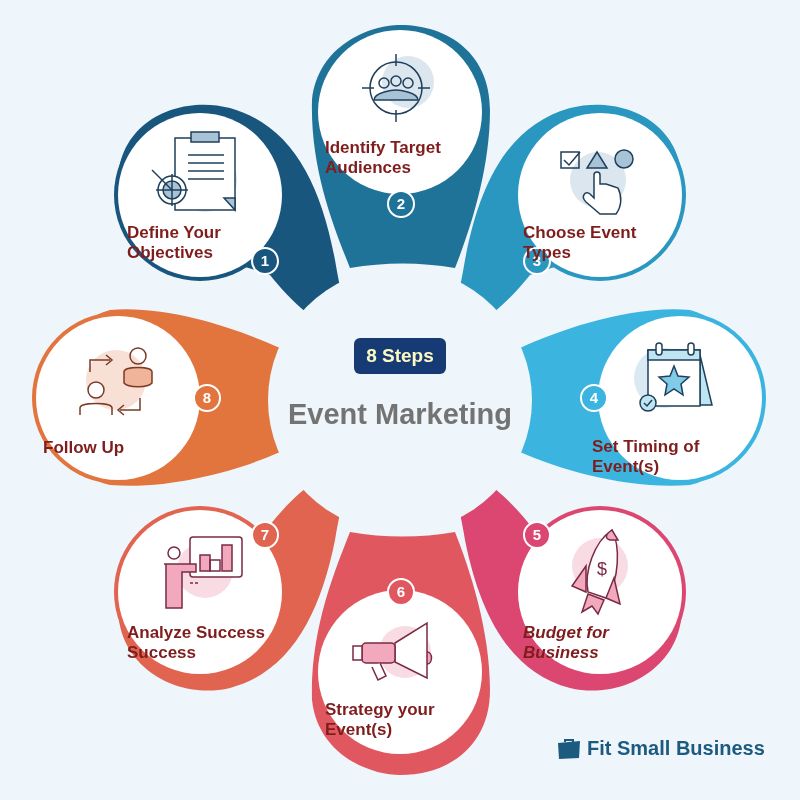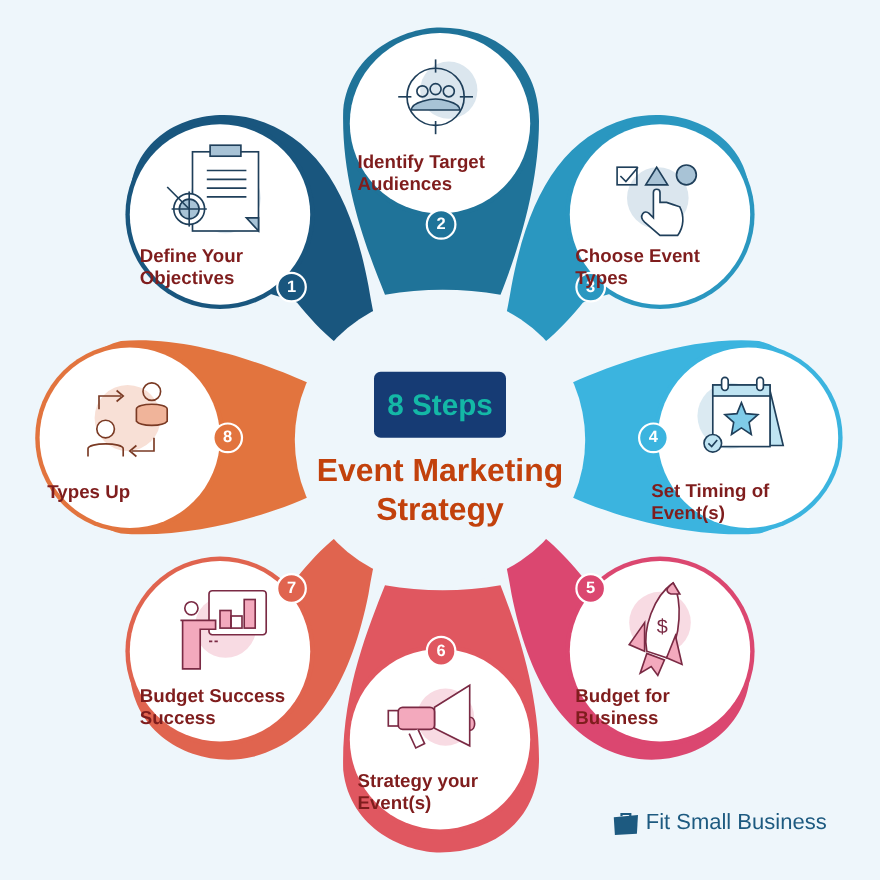--- a/index.html
+++ b/index.html
@@ -1,24 +1,24 @@
 <!DOCTYPE html>
 <html><head>
 <meta charset="utf-8">
 <style>
   html,body{margin:0;padding:0;}
   body{width:800px;height:800px;background:#eef6fb;overflow:hidden;position:relative;font-family:"Liberation Sans","DejaVu Sans",sans-serif;}
   #stage{position:absolute;left:0;top:0;width:800px;height:800px;}
   .label{position:absolute;width:150px;text-align:left;color:#7f1d1d;font-weight:700;font-size:17px;line-height:20px;}
   .badge{position:absolute;width:24px;height:24px;border-radius:50%;border:2px solid #fff;color:#fff;font-weight:700;font-size:15px;line-height:24px;text-align:center;box-sizing:content-box;}
   #center-title{position:absolute;left:250px;top:338px;width:300px;text-align:center;}
-  #steps-pill{display:inline-block;background:#163b74;color:#14b8a6;font-weight:700;font-size:27px;line-height:36px;padding:12px 12px;border-radius:6px;}
-  #main-title{color:#c2410c;font-weight:700;font-size:29px;line-height:36px;margin-top:12px;}
+  #steps-pill{display:inline-block;background:#163b74;color:#fef9c3;font-weight:700;font-size:19px;line-height:36px;padding:0 12px;border-radius:6px;}
+  #main-title{color:#737373;font-weight:700;font-size:29px;line-height:36px;margin-top:22px;}
   #brand{position:absolute;left:557px;top:737px;display:flex;align-items:center;gap:6px;}
-  #brand-name{color:#1d5a80;font-weight:400;font-size:20px;}
+  #brand-name{color:#1d5a80;font-weight:700;font-size:20px;}
 </style>
 </head>
 <body>
 
 <svg id="stage" width="800" height="800" viewBox="0 0 800 800">
 
   <path fill="#19567e" d="M118,180 C120,120 180,95 230,108 C290,125 320,180 335,260 C340,290 345,310 352,335 C320,330 290,300 270,275 C230,260 150,250 118,180 Z"></path>
 
   <path fill="#1f7399" d="M312,100 C318,45 370,25 400,25 C450,25 490,55 490,110 C490,170 470,230 455,268 C420,262 385,262 350,268 C335,230 310,170 312,100 Z"></path>
 
@@ -180,41 +180,40 @@
   <div>Audiences</div>
 </div>
 <div class="label" style="left:523px;top:223px;">
   <div>Choose Event</div>
   <div>Types</div>
 </div>
 <div class="label" style="left:592px;top:425px;margin-top:12px;">
   <div>Set Timing of</div>
   <div>Event(s)</div>
 </div>
-<div class="label" style="left:523px;top:623px;">
+<div class="label" style="left:523px;top:623px;font-style:italic;">
   <div>Budget for</div>
   <div>Business</div>
 </div>
 <div class="label" style="left:325px;top:700px;">
   <div>Strategy your</div>
   <div>Event(s)</div>
 </div>
 <div class="label" style="left:127px;top:623px;">
-  <div>Budget Success</div>
+  <div>Analyze Success</div>
   <div>Success</div>
 </div>
 <div class="label" style="left:43px;top:438px;">
-  <div>Types Up</div>
+  <div>Follow Up</div>
 </div>
 
 <div id="center-title">
   <div id="steps-pill">8 Steps</div>
   <div id="main-title">
     <div>Event Marketing</div>
-    <div>Strategy</div>
   </div>
 </div>
 
 <div id="brand">
   <svg width="24" height="22" viewBox="0 0 24 22">
     <path d="M8,4 L8,2 L16,2 L16,4" fill="none" stroke="#1d5a80" stroke-width="2"></path>
     <path d="M1,5 L23,3 L22,20 L2,21 Z" fill="#1d5a80"></path>
   </svg>
   <span id="brand-name">Fit Small Business</span>
 </div>

